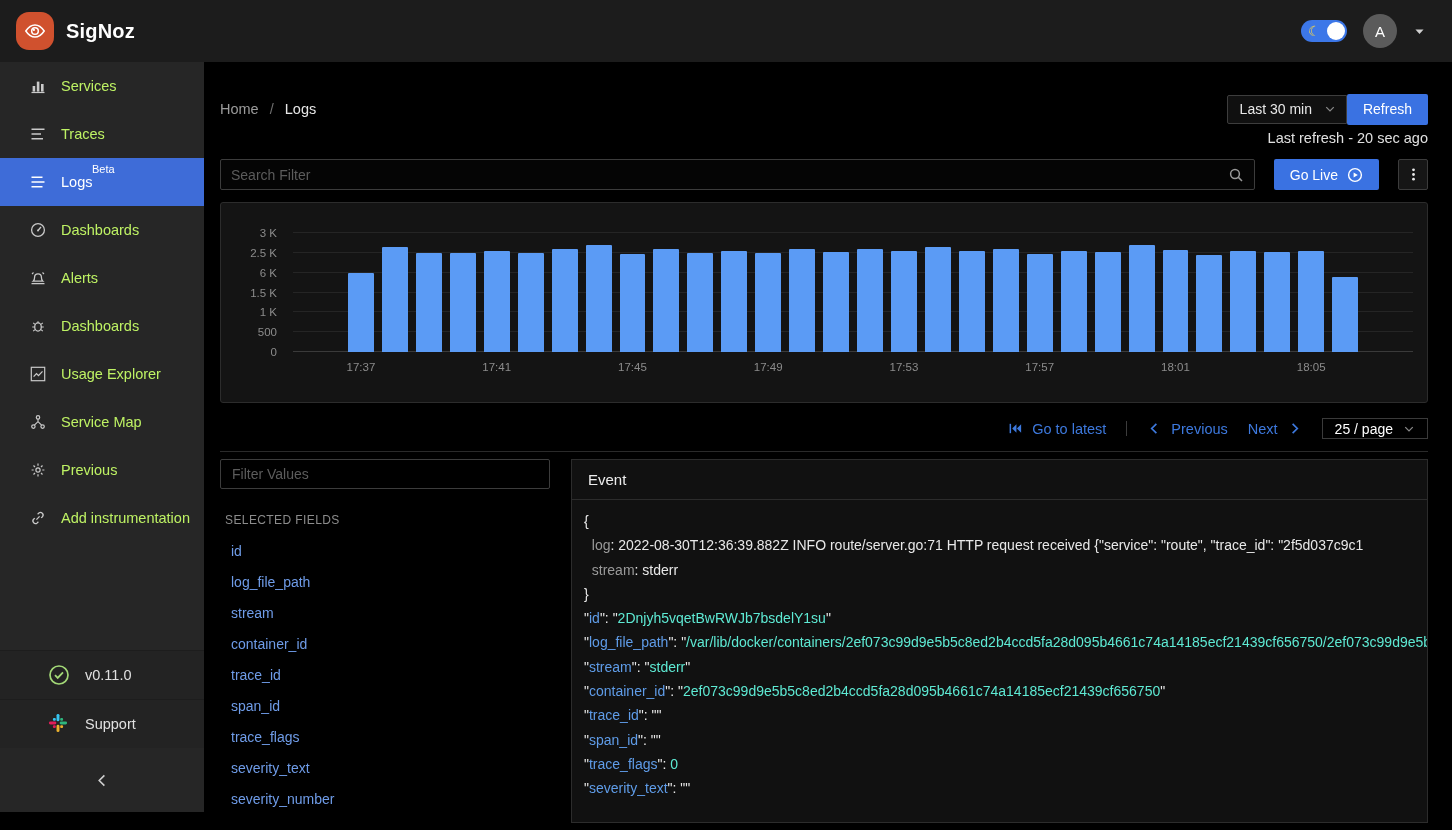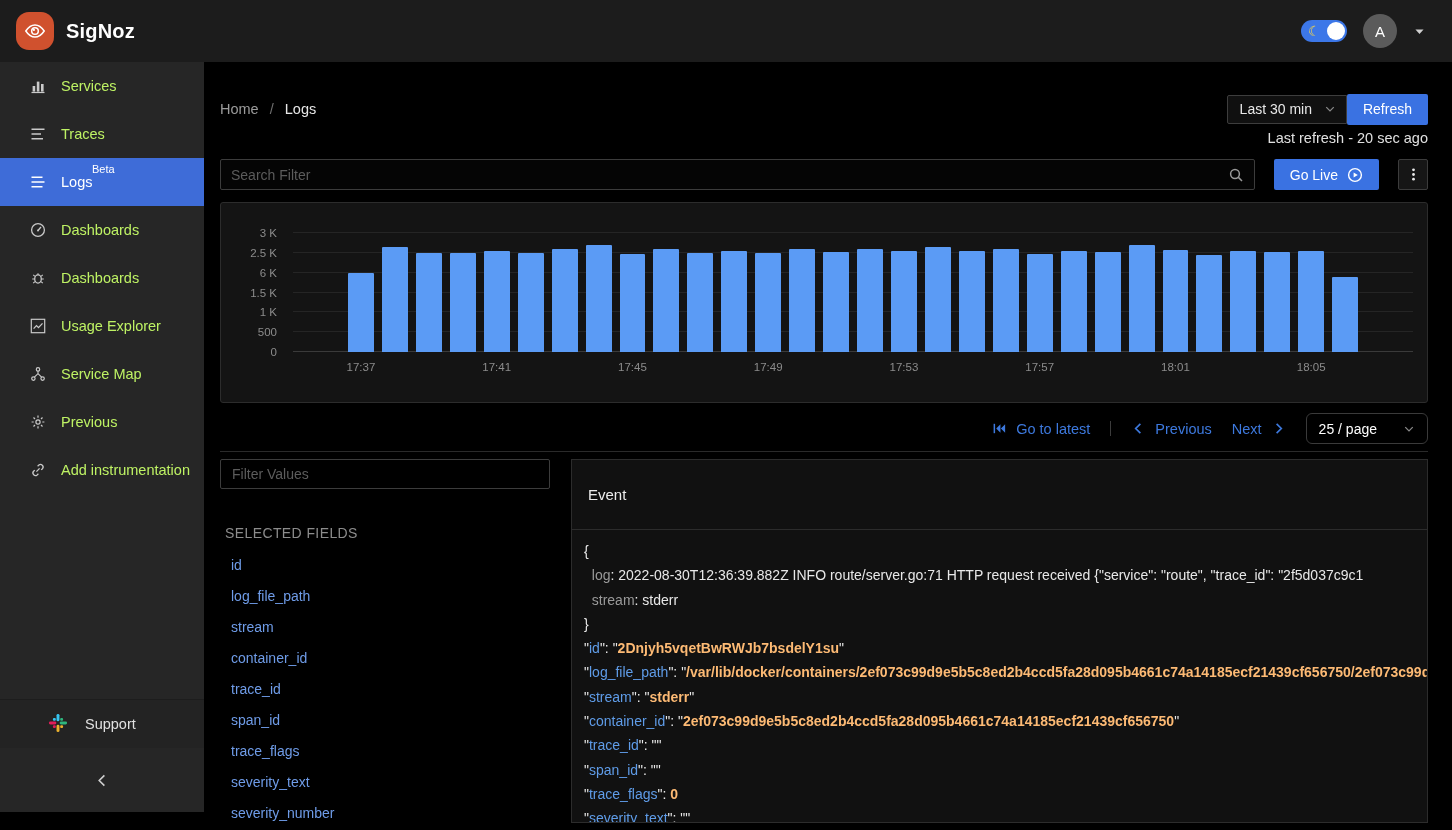--- a/index.html
+++ b/index.html
@@ -149,59 +149,59 @@
 
   
   .pagination-row {
     margin-top:9px; height:33px; display:flex; align-items:center;
     justify-content:flex-end; gap:20px;
   }
   .pg-link { color:#3d79de; font-size:14.5px; display:flex; align-items:center; gap:9px; cursor:pointer; }
   .pg-link svg { width:15px; height:15px; }
   .pg-divider { width:1px; height:15px; background:#3c3c3c; }
   .page-size {
-    border:1px solid #3a3a3a; border-radius:6px; height:31px;
-    display:flex; align-items:center; gap:26px; padding:0 12px;
+    border:1px solid #3a3a3a; border-radius:0; height:21px;
+    display:flex; align-items:center; gap:10px; padding:0 12px;
     font-size:14px; color:#fff; cursor:pointer;
   }
   .page-size .chev { color:#8a8a8a; }
 
   
   .bottom-split {
     margin-top:6px; border-top:1px solid #2a2a2a; padding-top:7px;
     display:flex; height:372px;
   }
   .fields-panel { width:330px; flex:none; }
   .filter-input {
     width:100%; height:30px; background:#000; border:1px solid #3c3c3c; border-radius:2px;
     color:#cfcfcf; font-size:14px; padding:0 11px; font-family:inherit; outline:none;
   }
   .filter-input::placeholder { color:#5c5c5c; }
-  .sf-title { margin:36px 0 8px 5px; font-size:14px; color:#8c8c8c; letter-spacing:.4px; }
+  .sf-title { margin:24px 0 8px 5px; font-size:12px; color:#8c8c8c; letter-spacing:.4px; }
   .fields-list { list-style:none; }
   .fields-list li { color:#6f9ce8; font-size:14px; padding:7.5px 0 7.5px 11px; cursor:pointer; }
 
   .event-panel {
     flex:1; margin-left:21px; border:1px solid #2c2c2c; background:#111;
     display:flex; flex-direction:column; overflow:hidden;
   }
   .event-header {
-    padding:26px 16px; font-size:15px; color:#ededed;
+    padding:11px 16px; font-size:15px; color:#ededed;
     border-bottom:1px solid #2c2c2c; flex:none;
   }
   .event-body {
     padding:9px 12px; font-size:14px; line-height:24.3px;
     white-space:nowrap; overflow:hidden;
   }
   .ev-line { height:24.3px; }
   .ev-line .p  { color:#e8e8e8; }
   .ev-line .gk { color:#9a9a9a; }
   .ev-line .v  { color:#e8e8e8; }
   .ev-line .bk { color:#5f9ce8; }
-  .ev-line .o  { color:#fdba74;font-weight:bold; }
+  .ev-line .o  { color:#5eead4; }
 </style>
 </head>
 <body>
 
 <header class="topbar">
   <div class="logo-wrap">
     <span class="logo-badge">
       <svg viewBox="0 0 24 24" width="24" height="24">
         <path d="M2.8 12c2.7-4.1 5.9-6.1 9.2-6.1s6.5 2 9.2 6.1c-2.7 4.1-5.9 6.1-9.2 6.1S5.5 16.1 2.8 12z" fill="none" stroke="#fff" stroke-width="1.5"></path>
         <circle cx="12" cy="12" r="3.3" fill="none" stroke="#fff" stroke-width="1.5"></circle>
@@ -260,20 +260,30 @@
             <circle cx="8" cy="8" r="6.4" fill="none" stroke="currentColor" stroke-width="1.3"></circle>
             <path d="M8 8.5L11 5" stroke="currentColor" stroke-width="1.3"></path>
             <circle cx="8" cy="8.5" r="1" fill="currentColor"></circle>
           </svg>
         </span>
         <span>Dashboards</span>
       </div>
       <div class="nav-item">
         <span class="nav-icon">
           <svg viewBox="0 0 16 16" width="16" height="16">
+            <path d="M3.2 11.2c1.2-1 1.4-2.6 1.4-4a3.4 3.4 0 0 1 6.8 0c0 1.4.2 3 1.4 4z" fill="none" stroke="currentColor" stroke-width="1.3"></path>
+            <path d="M1.5 13.6h13" stroke="currentColor" stroke-width="1.3"></path>
+            <path d="M3.5 2.5L2 4M12.5 2.5L14 4" stroke="currentColor" stroke-width="1.1"></path>
+          </svg>
+        </span>
+        <span>Alerts</span>
+      </div>
+      <div class="nav-item">
+        <span class="nav-icon">
+          <svg viewBox="0 0 16 16" width="16" height="16">
             <ellipse cx="8" cy="9" rx="3.3" ry="4.1" fill="none" stroke="currentColor" stroke-width="1.3"></ellipse>
             <path d="M8 4.9V3.2M5 6.4L3.2 4.9M11 6.4l1.8-1.5M4.6 9H2.2M11.4 9h2.4M5 11.6l-1.8 1.6M11 11.6l1.8 1.6" stroke="currentColor" stroke-width="1.1"></path>
           </svg>
         </span>
         <span>Dashboards</span>
       </div>
       <div class="nav-item">
         <span class="nav-icon">
           <svg viewBox="0 0 16 16" width="16" height="16">
             <rect x="1.3" y="1.3" width="13.4" height="13.4" fill="none" stroke="currentColor" stroke-width="1.2"></rect>
@@ -306,20 +316,29 @@
         <span class="nav-icon">
           <svg viewBox="0 0 16 16" width="16" height="16">
             <path d="M6.4 9.6l3.2-3.2" stroke="currentColor" stroke-width="1.3"></path>
             <path d="M7.6 4.3l1.2-1.2a2.55 2.55 0 0 1 3.6 3.6L11.2 7.9M4.8 8.1L3.6 9.3a2.55 2.55 0 0 0 3.6 3.6l1.2-1.2" fill="none" stroke="currentColor" stroke-width="1.3"></path>
           </svg>
         </span>
         <span>Add instrumentation</span>
       </div>
     </nav>
   <div class="sidebar-footer">
+    <div class="footer-item">
+      <span class="f-icon version-icon">
+          <svg viewBox="0 0 22 22" width="22" height="22">
+            <circle cx="11" cy="11" r="9" fill="none" stroke="currentColor" stroke-width="1.7"></circle>
+            <path d="M7 11.2l2.7 2.7 5.3-5.6" fill="none" stroke="currentColor" stroke-width="1.8"></path>
+          </svg>
+        </span>
+      <span>v0.11.0</span>
+    </div>
     <div class="footer-item">
       <span class="f-icon">
           <svg viewBox="0 0 22 22" width="20" height="20">
             <rect x="9.4" y="1" width="3.2" height="8.2" rx="1.6" fill="#36C5F0"></rect>
             <rect x="12.8" y="9.4" width="8.2" height="3.2" rx="1.6" fill="#2EB67D"></rect>
             <rect x="9.4" y="12.8" width="3.2" height="8.2" rx="1.6" fill="#ECB22E"></rect>
             <rect x="1" y="9.4" width="8.2" height="3.2" rx="1.6" fill="#E01E5A"></rect>
             <rect x="5.4" y="5.4" width="3.2" height="3.2" rx="1.2" fill="#36C5F0"></rect>
             <rect x="13.4" y="5.4" width="3.2" height="3.2" rx="1.2" fill="#2EB67D"></rect>
             <rect x="13.4" y="13.4" width="3.2" height="3.2" rx="1.2" fill="#ECB22E"></rect>

